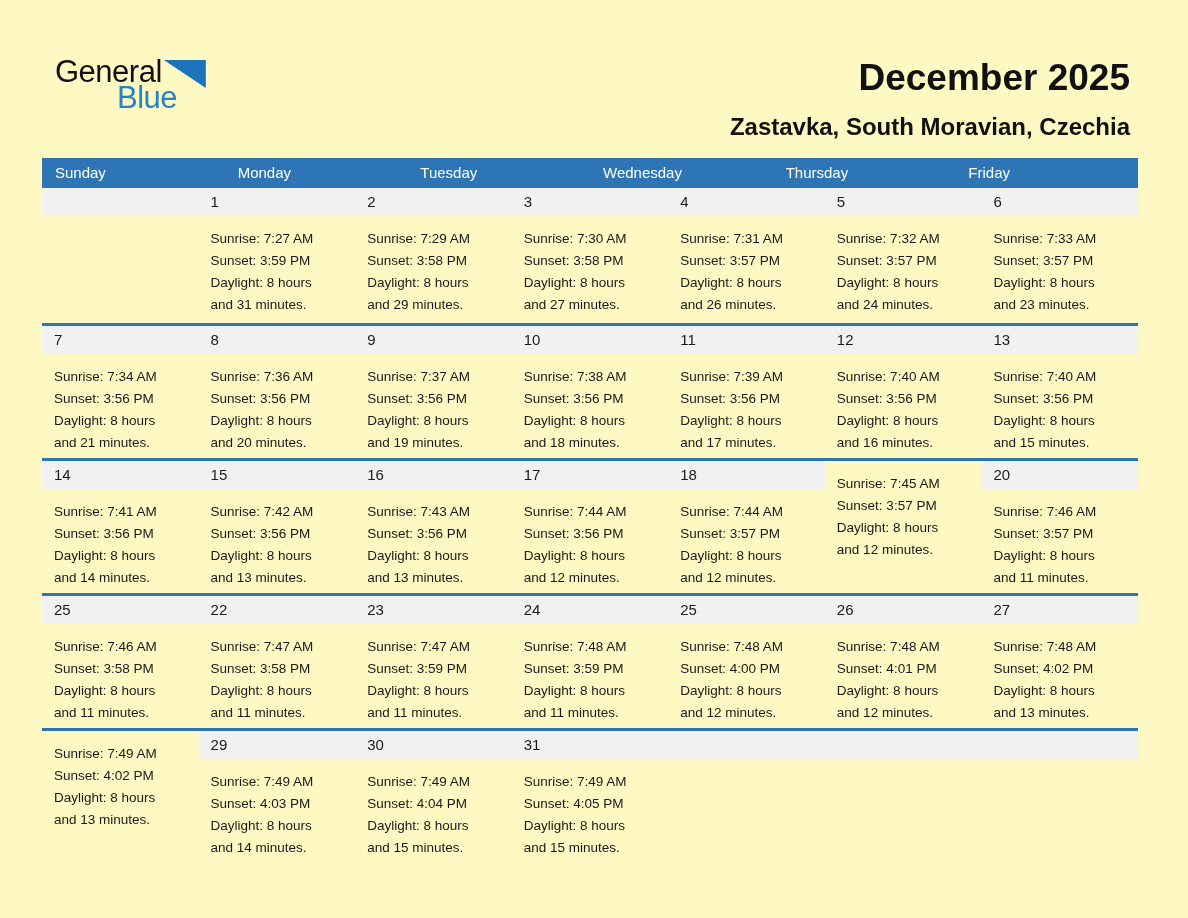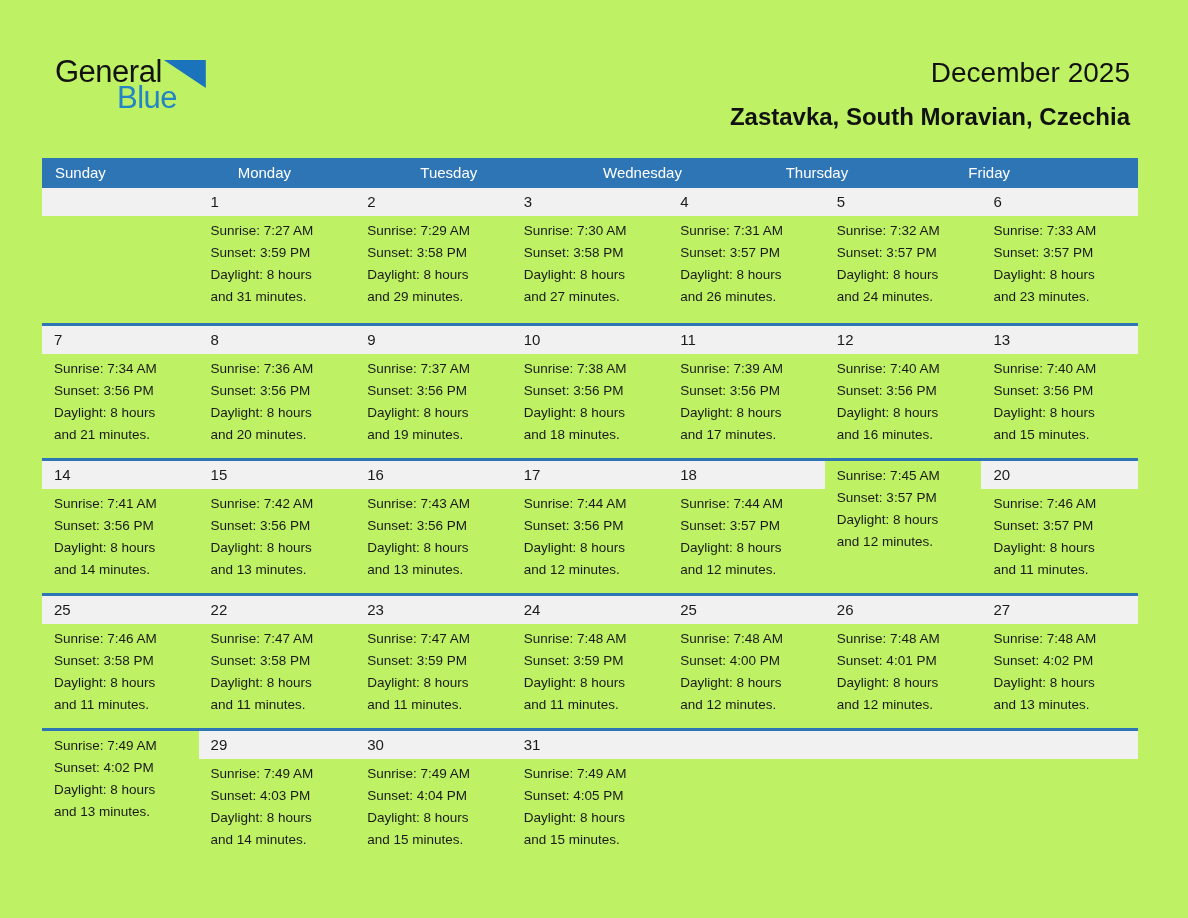--- a/index.html
+++ b/index.html
@@ -1,45 +1,45 @@
 <!DOCTYPE html>
 <html style="--header-blue: #2E75B6; --strip-gray: #F1F1F1; --logo-blue: #2384C6; --triangle-blue: #1B74BB;"><head>
 <meta charset="utf-8">
 <style>
   * { margin:0; padding:0; box-sizing:border-box; }
   html,body { width:1188px; height:918px; background:#ffffff; overflow:hidden;
     font-family:"Liberation Sans","DejaVu Sans",sans-serif; color:#1a1a1a; }
-  .page { position:relative; width:1188px; height:918px; background:#bef264; }
+  .page { position:relative; width:1188px; height:918px; background:#fef9c3; }
 
   
   .logo { position:absolute; left:55px; top:56px; }
   .logo-row { display:flex; align-items:flex-start; }
   .logo-general { font-size:31px; letter-spacing:-0.5px; color:#121212; line-height:1; }
   .logo-triangle { width:42px; height:28px; margin-left:2px; margin-top:4px;
     background:var(--triangle-blue,#1B74BB);
     clip-path:polygon(0 0, 100% 0, 100% 100%); }
   .logo-blue { font-size:31px; letter-spacing:-0.5px; color:var(--logo-blue,#2384C6);
     line-height:1; margin-left:62px; margin-top:-6px; }
 
   
   .titles { position:absolute; top:58px; right:58px; text-align:right; }
-  .month-title { font-size:28px; font-weight:normal; color:#111; line-height:1.1; }
+  .month-title { font-size:37px; font-weight:bold; color:#111; line-height:1.1; }
   .location { font-size:24px; font-weight:bold; color:#111; margin-top:14px; }
 
   
   .calendar { position:absolute; left:42px; top:158px; width:1096px; }
   .weekday-header { display:grid; grid-template-columns:repeat(6,1fr); height:30px;
     background:var(--header-blue,#2E75B6); }
   .weekday-cell { color:#ffffff; font-size:15px; padding:6px 0 0 13px; }
   .week-row { display:grid; grid-template-columns:repeat(7,1fr); height:135px; }
   .week-row.sep { border-top:3px solid var(--header-blue,#2E75B6); }
   .cell { overflow:hidden; }
   .day-num { height:28px; background:var(--strip-gray,#F1F1F1);
     font-size:15px; padding:5px 0 0 12px; color:#1a1a1a; }
-  .details { padding:4px 0 0 12px; font-size:13.5px; line-height:22px; color:#1a1a1a; }
+  .details { padding:12px 0 0 12px; font-size:13.5px; line-height:22px; color:#1a1a1a; }
   .daylight { max-width:122px; }
 </style>
 </head>
 <body>
 
 <div class="page">
 
   <div class="logo">
     <div class="logo-row">
       <span class="logo-general">General</span>

